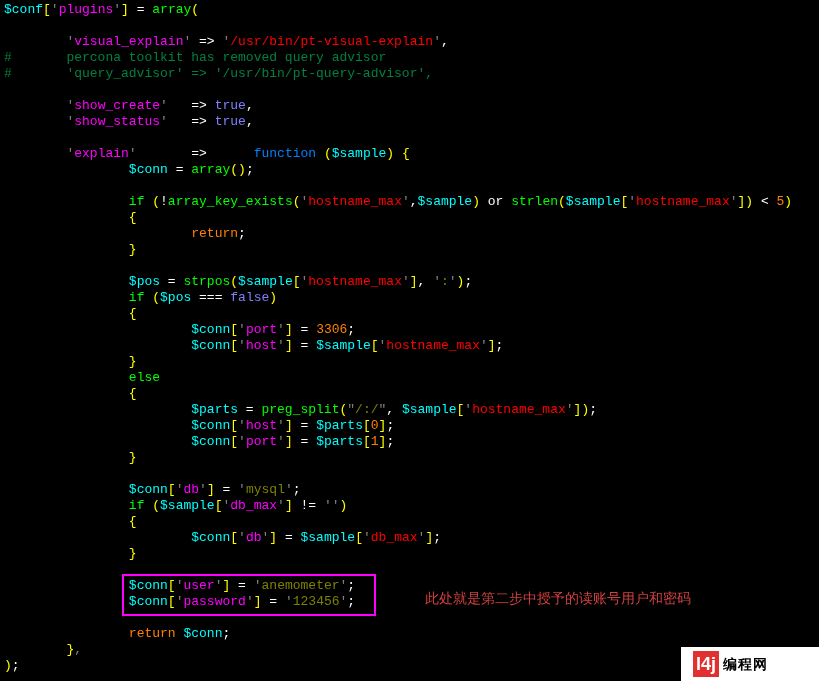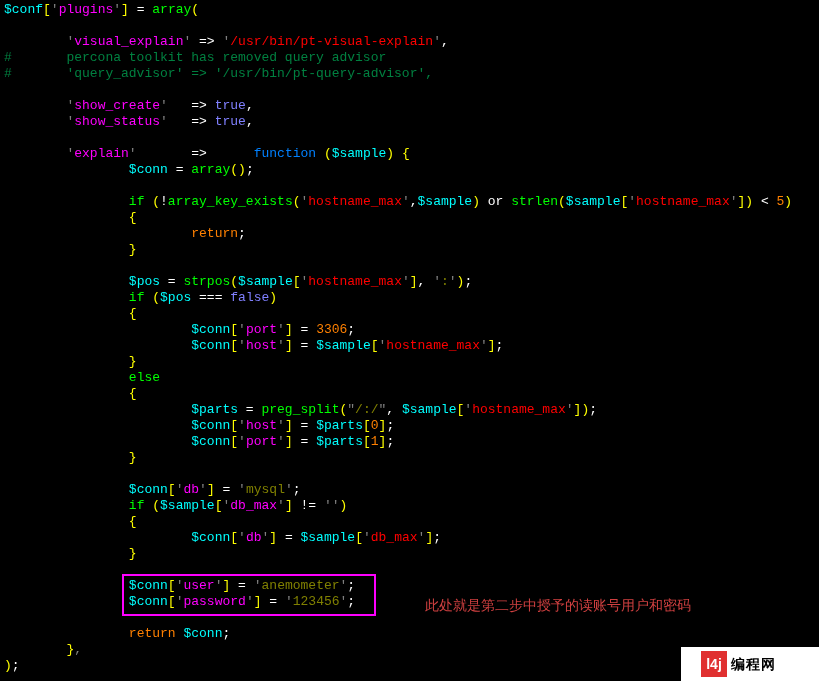--- a/index.html
+++ b/index.html
@@ -42,44 +42,43 @@
     height: 38px;
     pointer-events: none;
   }
   .annotation {
     position: absolute;
     left: 425px;
     top: 590px;
     font-family: "Microsoft YaHei","SimSun",sans-serif;
     font-size: 14px;
     color: #d04040;
-    margin-top: 7px;
   }
   .logo {
     position: absolute;
     right: 0;
     bottom: 0;
     background: #fff;
     width: 138px;
     height: 34px;
     display: flex;
     align-items: center;
     font-family: "Microsoft YaHei",sans-serif;
   }
   .logo .sq {
     width: 26px;
     height: 26px;
     background: #e03030;
     color: #fff;
     font-weight: bold;
-    font-size: 14px;
+    font-size: 18px;
     display: flex;
     align-items: center;
     justify-content: center;
-    margin-left: 20px;
+    margin-left: 12px;
   }
   .logo .txt {
     color: #000;
     font-weight: bold;
     font-size: 14px;
     margin-left: 4px;
     letter-spacing: 1px;
   }
 </style>
 </head>

